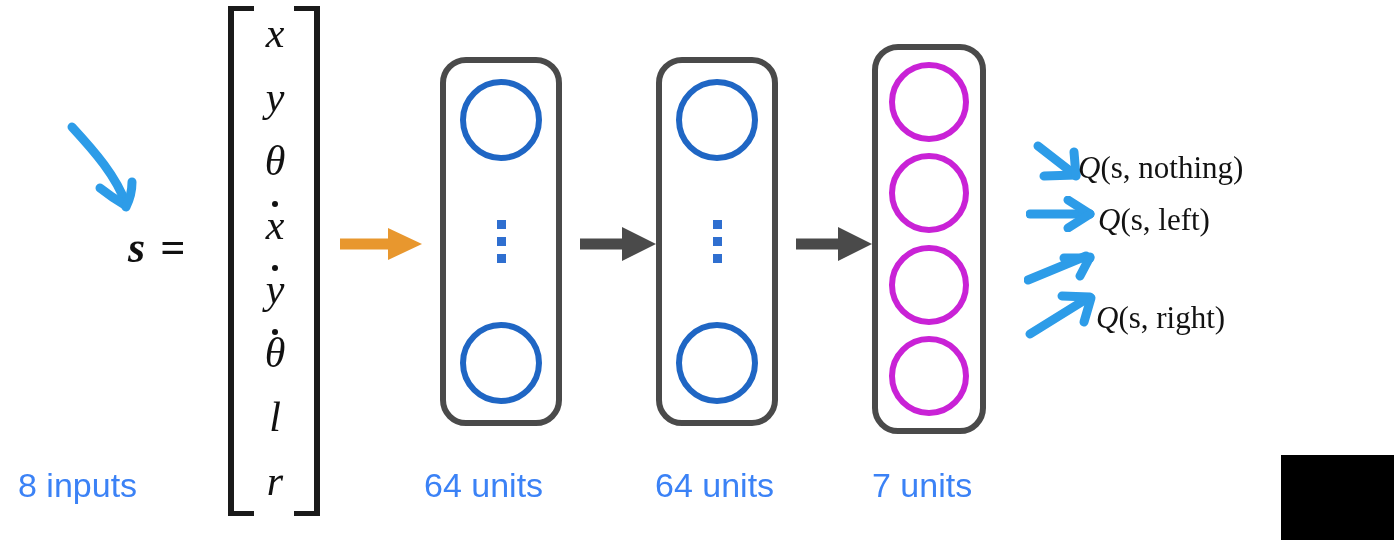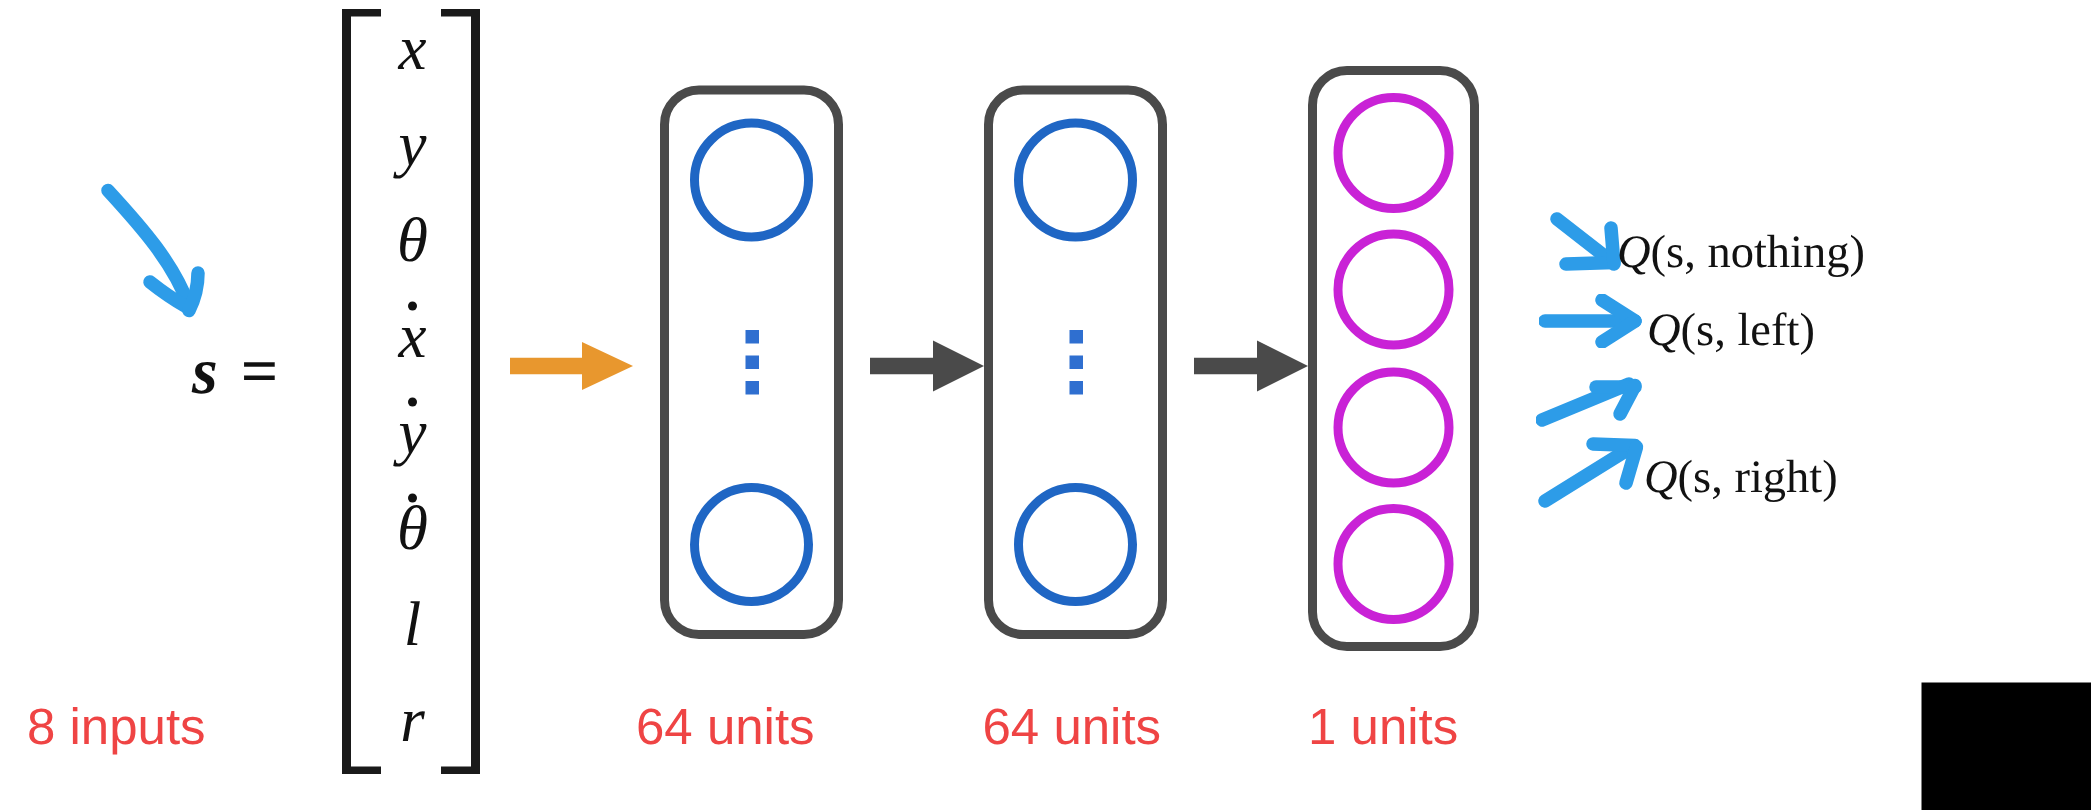--- a/index.html
+++ b/index.html
@@ -124,21 +124,21 @@
   }
 
   
   .arrow-straight { position: absolute; }
 
   
   .caption {
     position: absolute;
     font-family: "Liberation Sans", sans-serif;
     font-size: 34px;
-    color: #ef4444;
+    color: #3b82f6;
     white-space: nowrap;
   }
 
   
   .qlabel {
     position: absolute;
     font-family: "Liberation Serif", serif;
     font-size: 31px;
     color: #121212;
     white-space: nowrap;
@@ -276,17 +276,17 @@
   <div class="qlabel" style="left:1078px; top:150px;">
     <span class="it">Q</span><span>(s, nothing)</span>
   </div>
   <div class="qlabel" style="left:1096px; top:286px;margin-top:14px;">
     <span class="it">Q</span><span>(s, right)</span>
   </div>
 
   <div class="caption" style="left:18px;  top:466px;">8 inputs</div>
   <div class="caption" style="left:424px; top:466px;">64 units</div>
   <div class="caption" style="left:655px; top:466px;">64 units</div>
-  <div class="caption" style="left:872px; top:466px;">1 units</div>
+  <div class="caption" style="left:872px; top:466px;">7 units</div>
 
   <div class="black-rect" style="left:1281px; top:455px; width:113px; height:85px;"></div>
 
 </div>
 
 </body></html>

